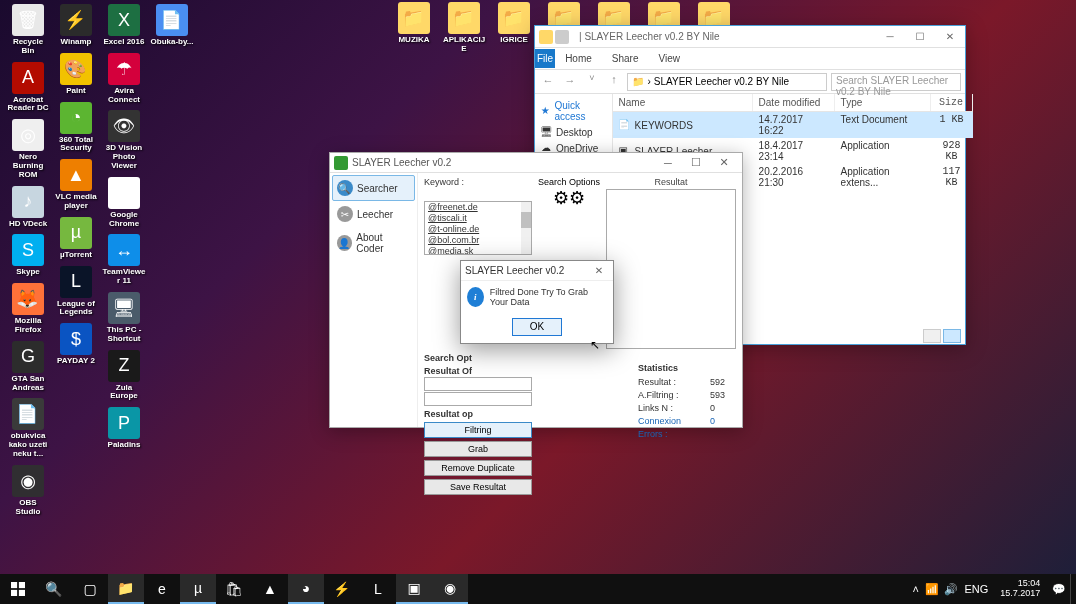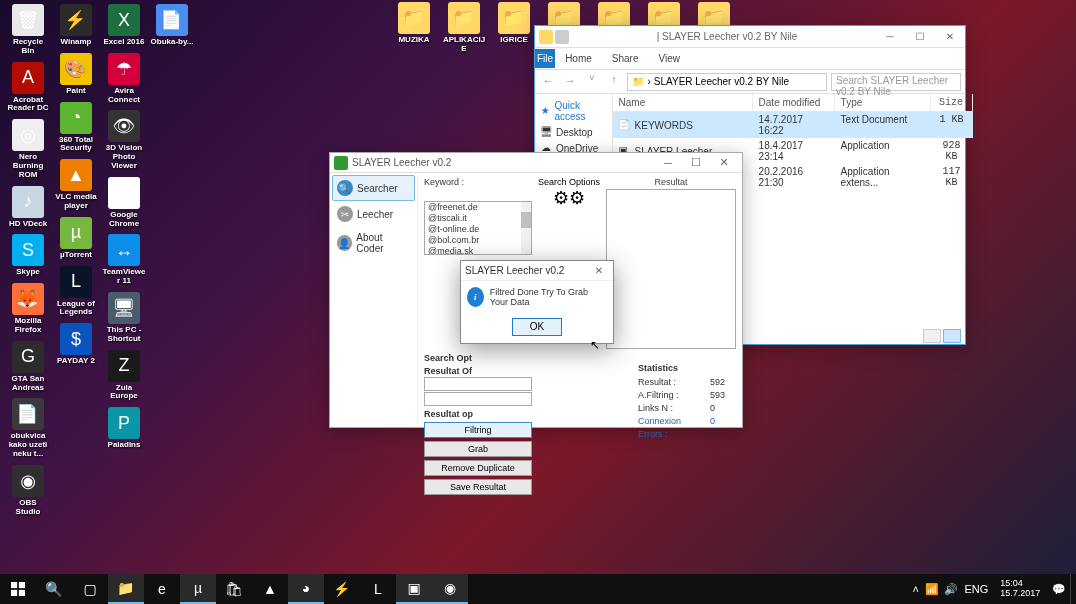--- a/index.html
+++ b/index.html
@@ -14,21 +14,21 @@
 .desktop-icon .lbl { font-size: 8px; color: #fff; text-shadow: 1px 1px 2px #000; line-height: 1.1; word-break: break-word; font-weight: bold; }
 .folder-icons { position: absolute; top: 2px; left: 392px; display: flex; gap: 6px; }
 .folder-icons .desktop-icon { width: 44px; }
 .folder-ico { background: #ffd868; }
 
 
 .explorer { position: absolute; left: 534px; top: 25px; width: 432px; height: 320px; background: #fff; border: 1px solid #48a1da; box-shadow: 0 4px 20px rgba(0,0,0,0.3); }
 .explorer-titlebar { height: 22px; background: #fff; display: flex; align-items: center; font-size: 10px; border-bottom: 1px solid #e0e0e0; }
 .explorer-titlebar .icons { display: flex; gap: 2px; padding: 0 4px; }
 .explorer-titlebar .qat-ico { width: 14px; height: 14px; background: #ffd868; border-radius: 2px; }
-.explorer-titlebar .title { flex: 1; padding-left: 6px; color: #666; text-align: center; }
+.explorer-titlebar .title { flex: 1; padding-left: 6px; color: #666; }
 .explorer-titlebar .winbtns { display: flex; }
 .explorer-titlebar .winbtn { width: 30px; height: 20px; text-align: center; line-height: 20px; font-size: 10px; color: #666; cursor: pointer; }
 .explorer-ribbon { height: 22px; display: flex; align-items: center; font-size: 10px; border-bottom: 1px solid #e0e0e0; }
 .explorer-ribbon .file-tab { background: #1979ca; color: #fff; padding: 4px 2px; }
 .explorer-ribbon .tab { padding: 4px 10px; color: #444; cursor: pointer; }
 .explorer-addr { height: 24px; display: flex; align-items: center; padding: 2px 4px; gap: 4px; border-bottom: 1px solid #e0e0e0; }
 .explorer-addr .navbtn { width: 18px; height: 18px; text-align: center; color: #888; font-size: 11px; cursor: pointer; }
 .explorer-addr .path { flex: 1; border: 1px solid #ccc; height: 18px; font-size: 10px; padding: 1px 4px; display: flex; align-items: center; gap: 3px; }
 .explorer-addr .search { width: 130px; border: 1px solid #ccc; height: 18px; font-size: 10px; padding: 1px 4px; color: #999; }
 .explorer-body { display: flex; height: calc(100% - 68px); }
@@ -61,21 +61,21 @@
 .slayer-body { display: flex; height: calc(100% - 20px); }
 .slayer-side { width: 88px; border-right: 1px solid #eee; padding: 2px; }
 .slayer-side .sitem { display: flex; align-items: center; gap: 4px; padding: 4px; font-size: 10px; color: #333; cursor: pointer; border: 1px solid transparent; }
 .slayer-side .sitem.active { background: #e5f1fb; border: 1px solid #7ab8e6; border-radius: 2px; }
 .slayer-side .sico { width: 16px; height: 16px; border-radius: 50%; display: flex; align-items: center; justify-content: center; font-size: 10px; }
 .slayer-main { flex: 1; padding: 4px 6px; font-size: 10px; position: relative; }
 .slayer-main .top { display: flex; gap: 6px; }
 .kw-block { width: 108px; }
 .kw-label { font-size: 9px; color: #333; margin-bottom: 14px; }
 .kw-list { border: 1px solid #aaa; height: 54px; overflow: hidden; font-size: 9px; background: #fff; position: relative; }
-.kw-list .kw { padding: 0 3px; line-height: 11px; color: #333; }
+.kw-list .kw { padding: 0 3px; line-height: 11px; color: #333; text-decoration: underline; }
 .kw-list .scroll { position: absolute; right: 0; top: 0; width: 10px; height: 100%; background: #f0f0f0; }
 .kw-list .thumb { position: absolute; right: 0; top: 10px; width: 10px; height: 16px; background: #c0c0c0; }
 .so-block { font-size: 9px; text-align: center; }
 .so-block .gear { font-size: 18px; }
 .result-block { flex: 1; }
 .result-block .rlabel { font-size: 9px; text-align: center; color: #444; }
 .result-box { border: 1px solid #aaa; height: 160px; background: #fff; margin-top: 2px; }
 .slayer-main .mid { margin-top: 4px; }
 .field-label { font-size: 9px; color: #333; font-weight: 600; margin-top: 3px; }
 .field-inp { border: 1px solid #aaa; height: 14px; width: 108px; background: #fff; margin-top: 1px; }
@@ -100,21 +100,21 @@
 
 
 .taskbar { position: absolute; bottom: 0; left: 0; right: 0; height: 30px; background: #101010; display: flex; align-items: center; }
 .taskbar .start { width: 36px; height: 30px; display: flex; align-items: center; justify-content: center; color: #fff; cursor: pointer; }
 .taskbar .start svg { width: 14px; height: 14px; }
 .taskbar .tbtn { width: 36px; height: 30px; display: flex; align-items: center; justify-content: center; color: #fff; font-size: 14px; cursor: pointer; }
 .taskbar .tbtn.active { border-bottom: 2px solid #76b9ed; background: #2a2a2a; }
 .taskbar .spacer { flex: 1; }
 .taskbar .tray { display: flex; align-items: center; gap: 6px; padding-right: 4px; color: #fff; font-size: 9px; }
 .taskbar .tray .tico { font-size: 11px; cursor: pointer; }
-.taskbar .clock { line-height: 1.1; padding: 0 6px; cursor: pointer; }
+.taskbar .clock { text-align: right; line-height: 1.1; padding: 0 6px; cursor: pointer; }
 .taskbar .showdesk { width: 6px; height: 30px; border-left: 1px solid #444; cursor: pointer; }
 </style>
 </head>
 <body>
 
 <div class="desktop">
   <div class="desktop-icons" id="desk-icons"><div class="icon-col"><div class="desktop-icon">
           <div class="ico" style="background:#e8e8e8">🗑</div>
           <div class="lbl">Recycle Bin</div>
         </div><div class="desktop-icon">

